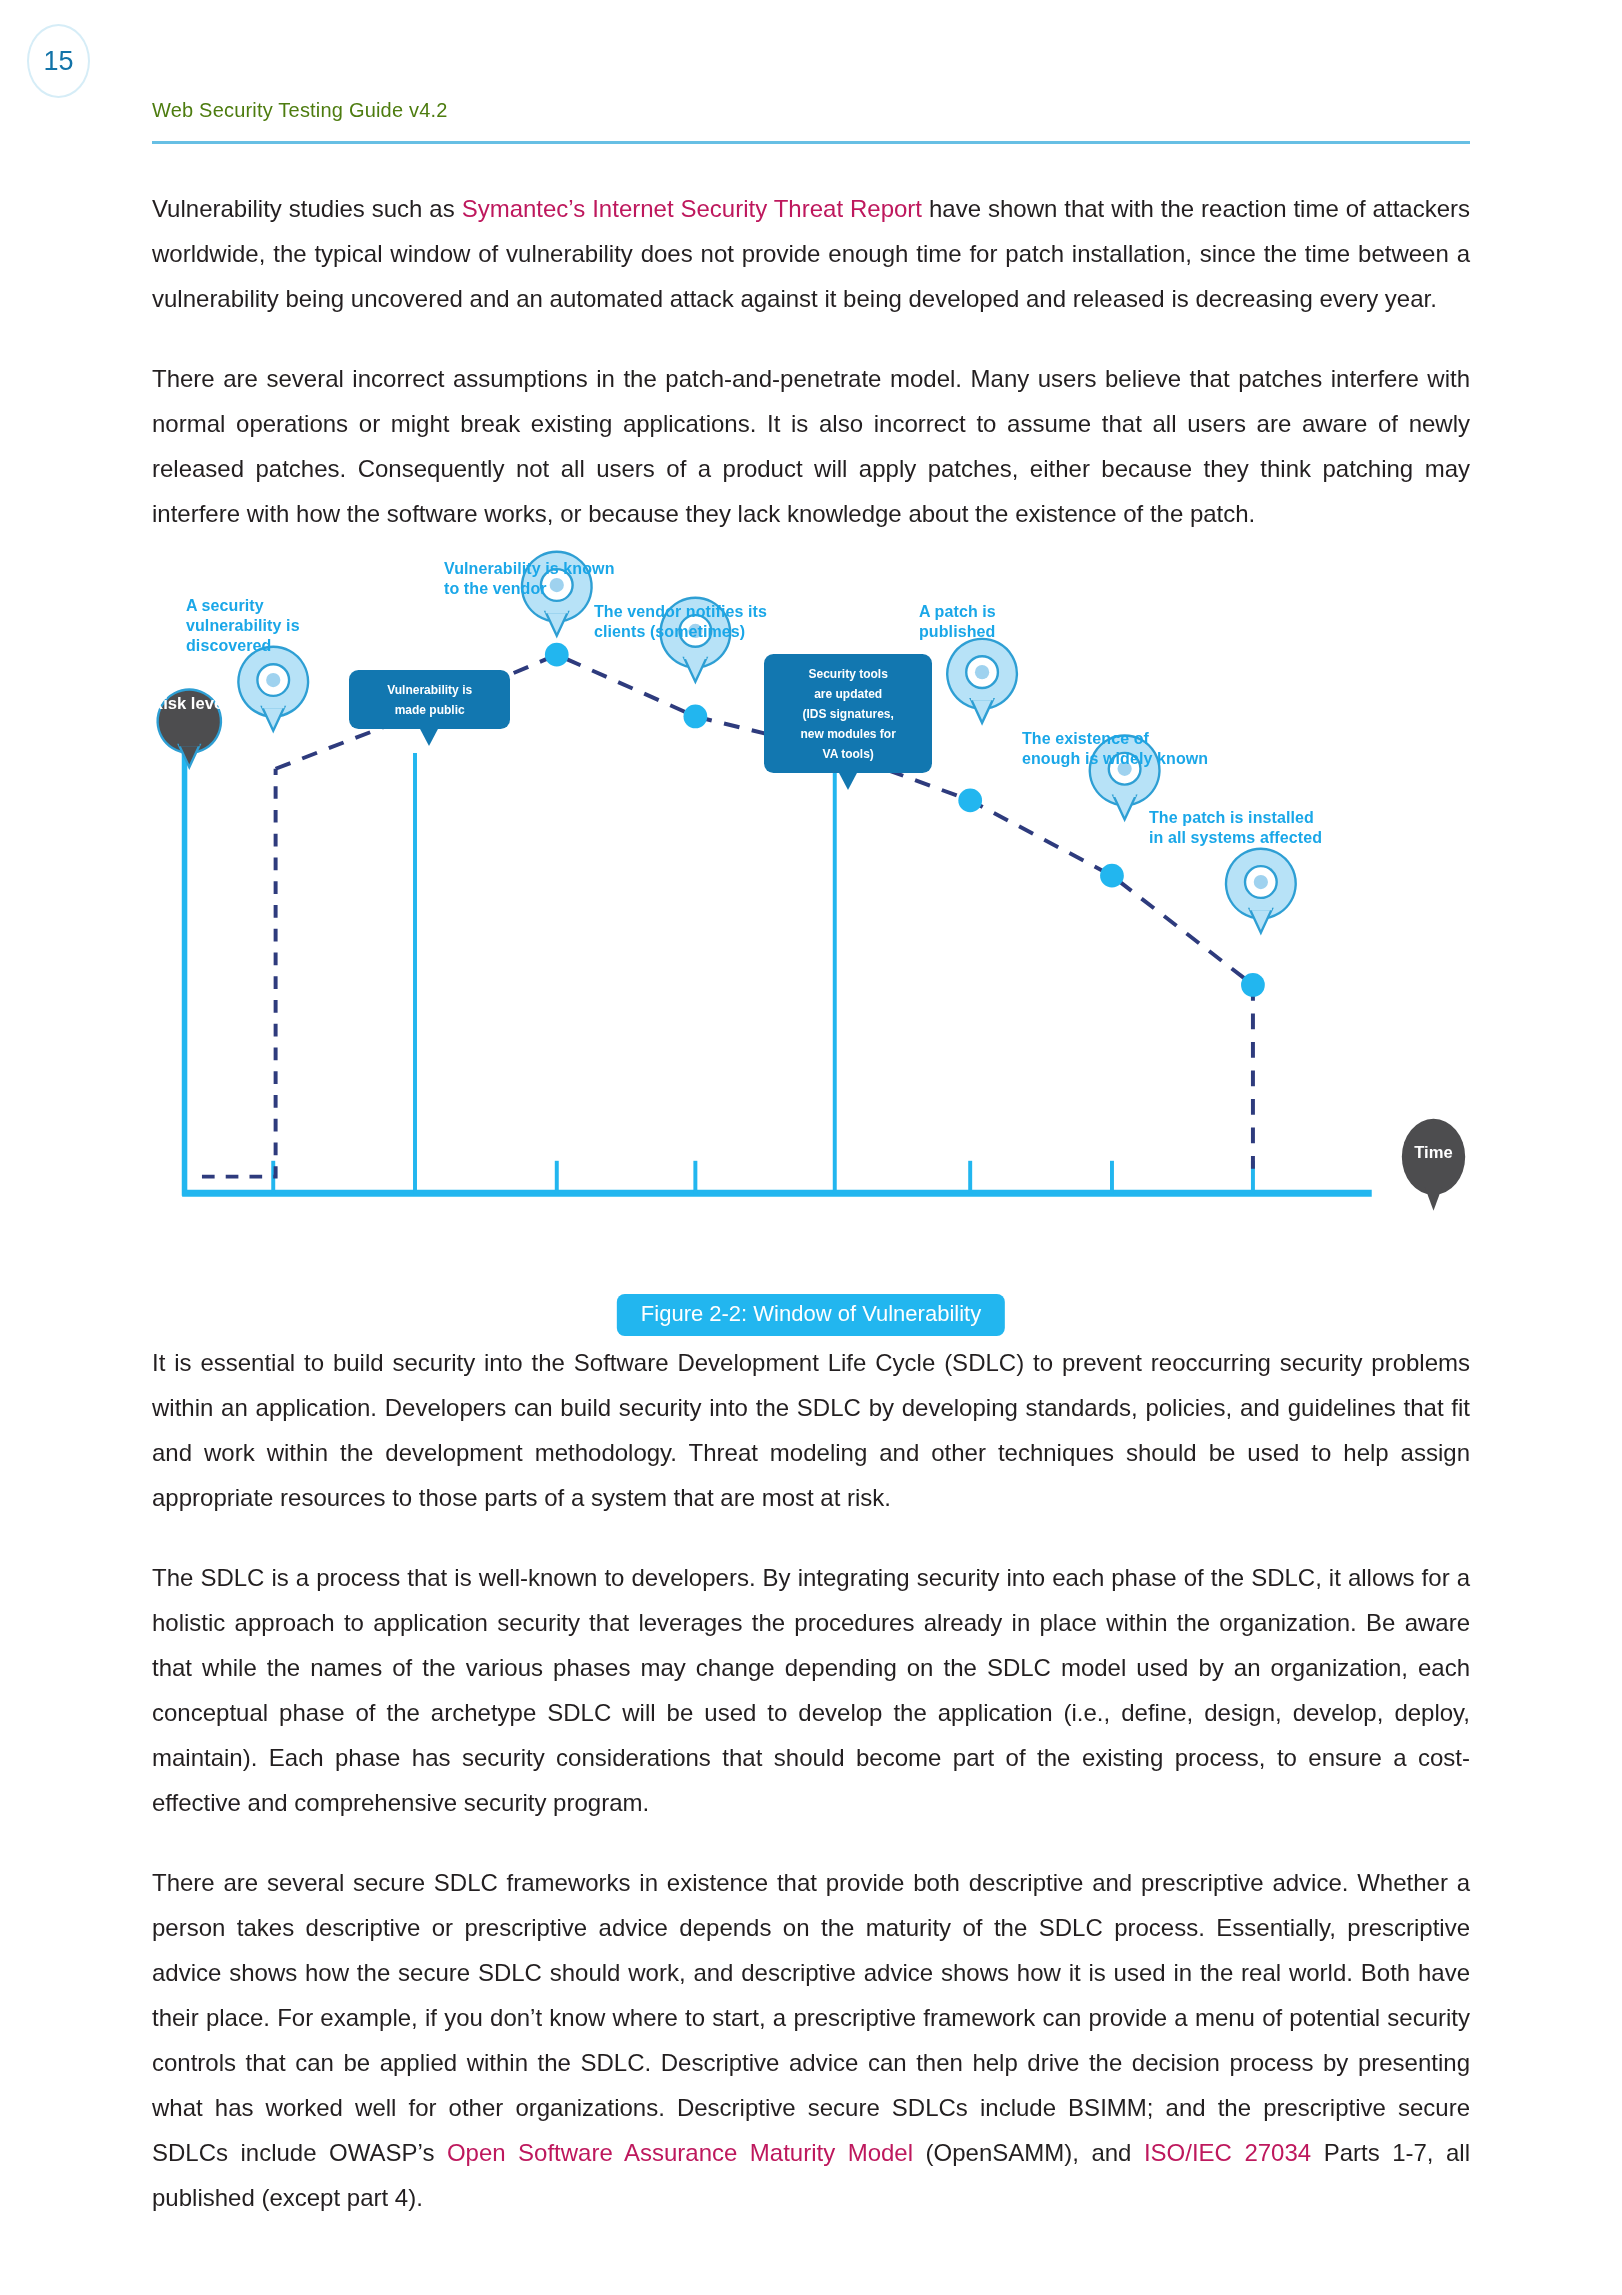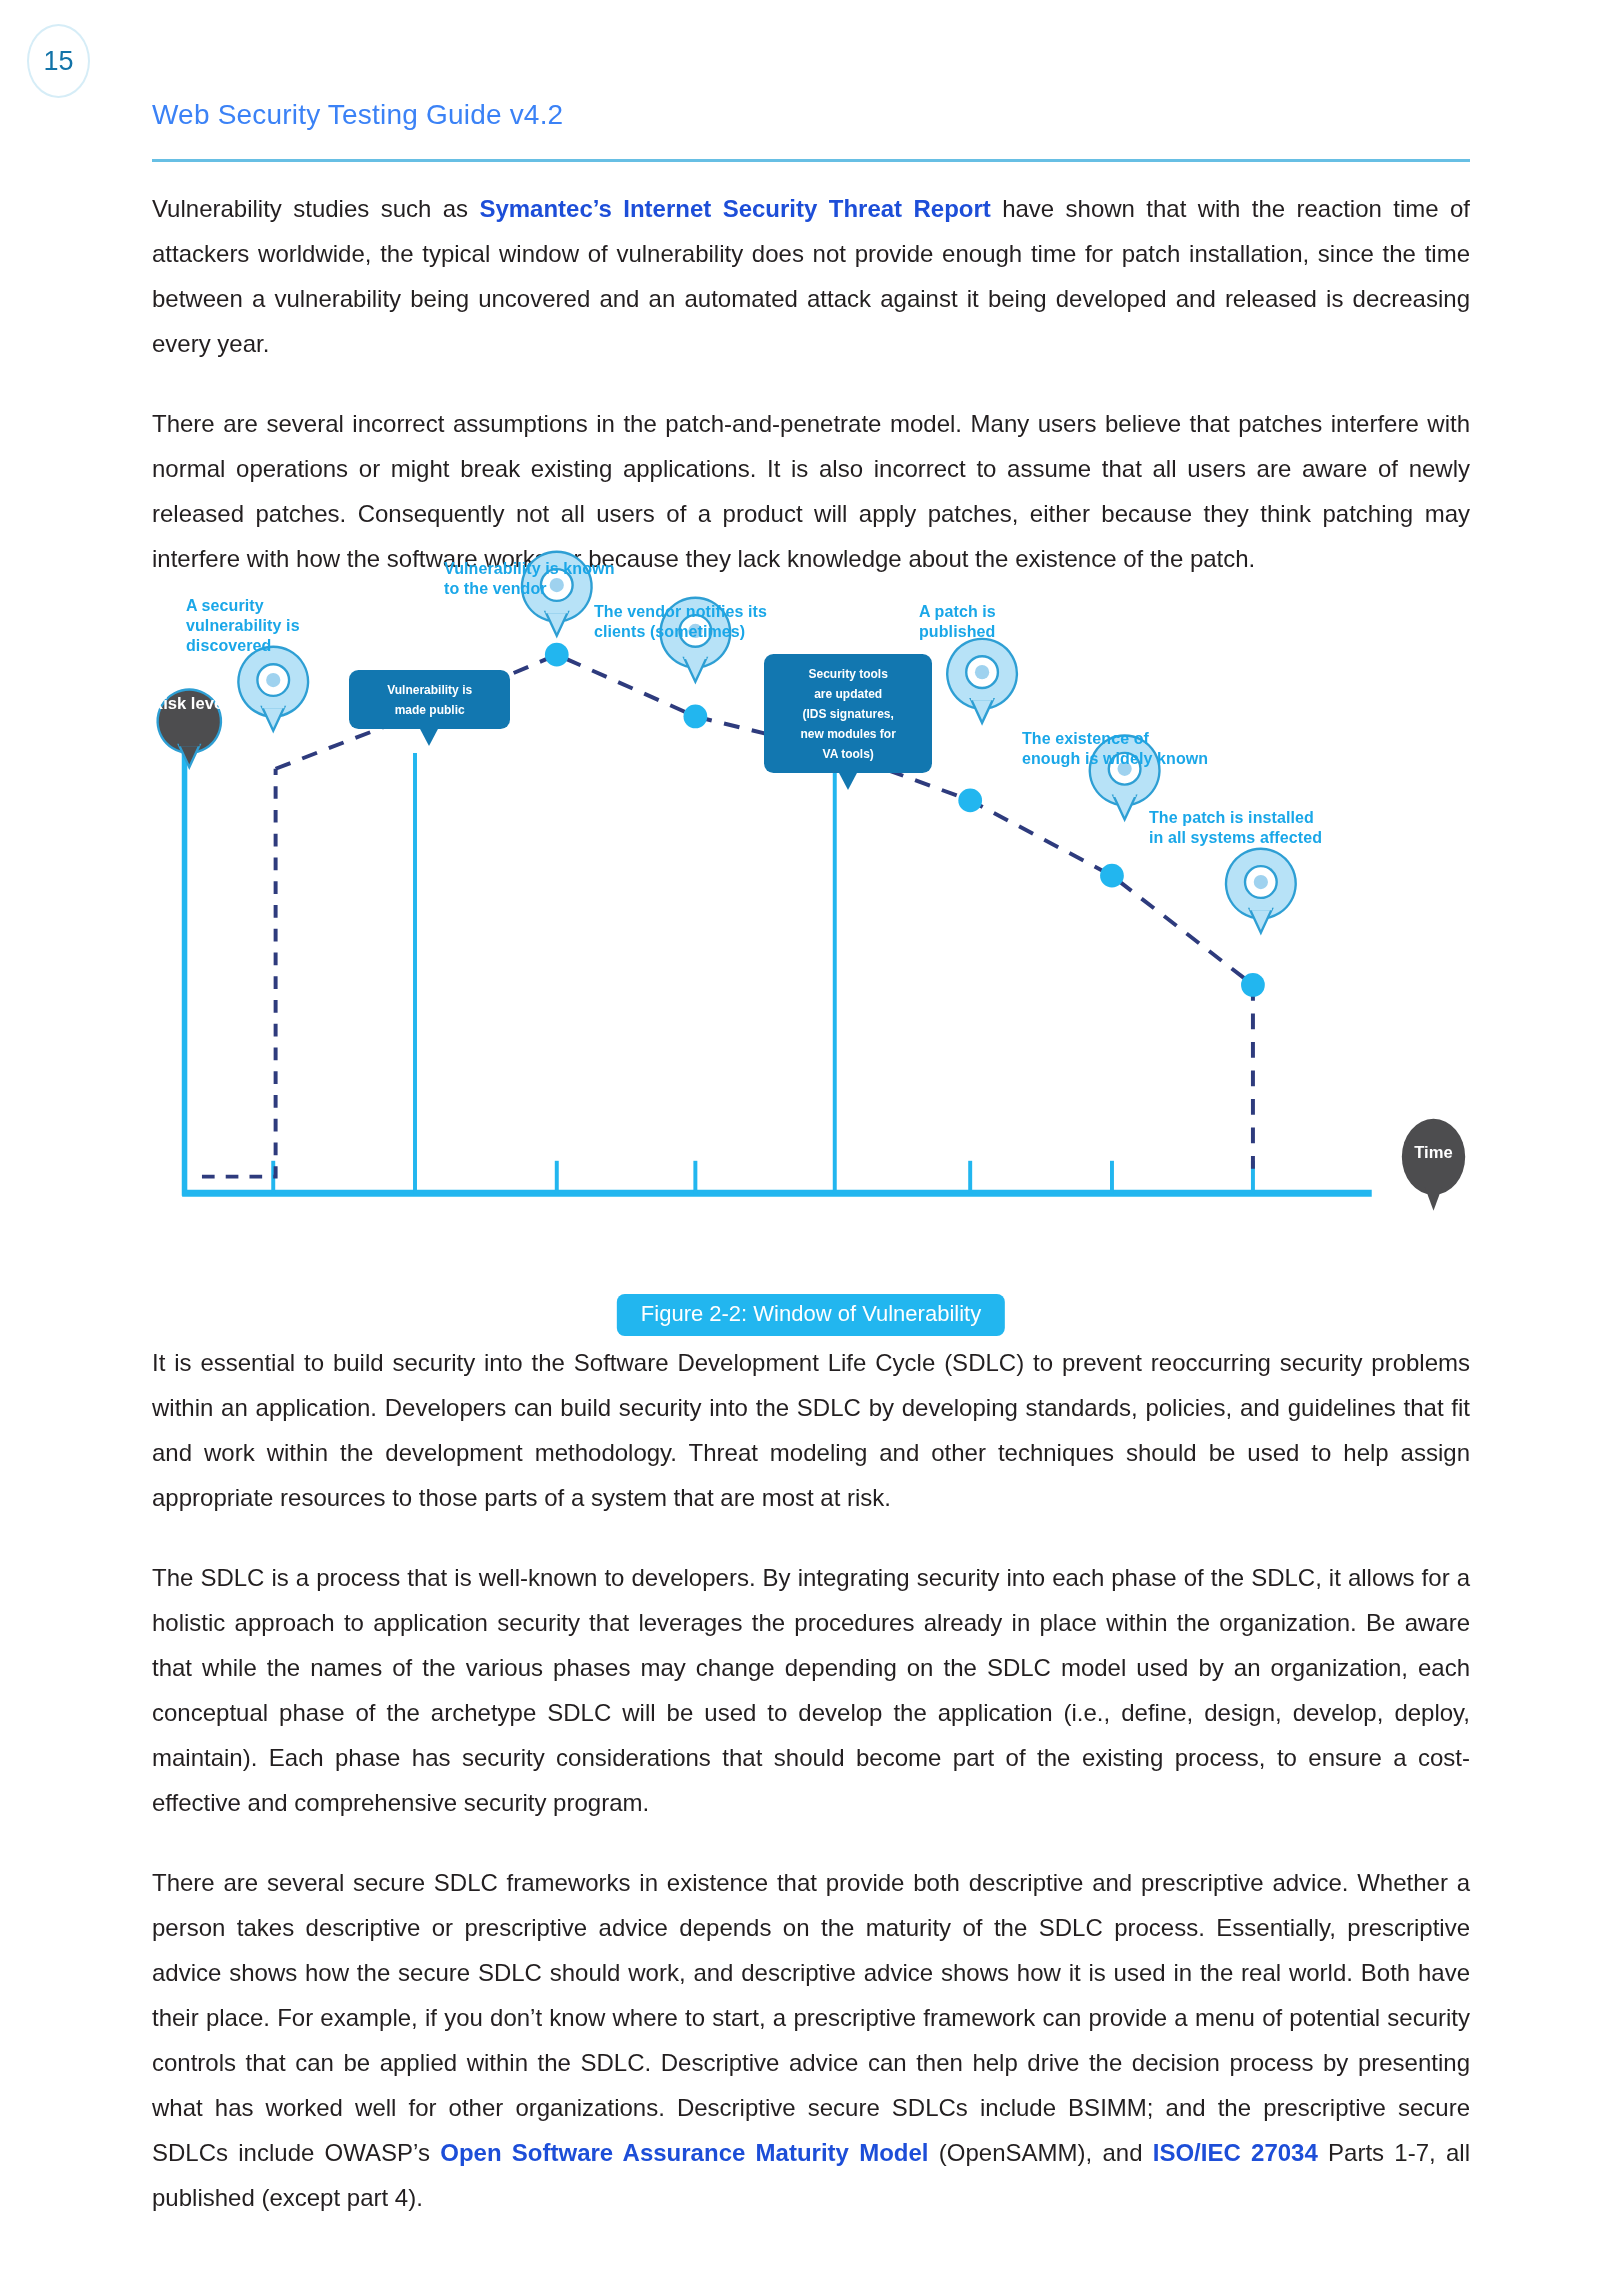--- a/index.html
+++ b/index.html
@@ -20,36 +20,36 @@
     border:2.4px solid #d6edf7;border-radius:50%;
     display:flex;align-items:center;justify-content:center;
     font-size:27px;color:#1273a8;font-family:"Liberation Sans",sans-serif;
   }
 
   
   .doc-header{
     position:absolute;left:152px;top:99px;width:1318px;
   }
   .doc-header .title{
-    font-size:28px;color:#3b82f6;letter-spacing:0.2px;
-    padding-bottom:28px;
+    font-size:20px;color:#4d7c0f;letter-spacing:0.2px;
+    padding-bottom:19px;
   }
   .doc-header .rule{
     height:3.2px;background:#67bfe4;width:100%;
   }
 
   
   .content{position:absolute;left:152px;top:186px;width:1318px;}
   p.body{
     font-size:24px;line-height:45px;
     text-align:justify;text-justify:inter-word;
     margin:0 0 35px 0;color:#231f20;
   }
   p.body:last-child{margin-bottom:0;}
-  a.link{color:#1d4ed8;text-decoration:none;font-weight:bold;}
+  a.link{color:#be185d;text-decoration:none;}
   h2.sec{
     font-size:32px;color:#1a7cb8;font-weight:normal;
     margin:0 0 17.4px 0;letter-spacing:0.2px;
   }
 
   
   .figure{position:absolute;left:0px;top:539px;width:1622px;height:808px;}
   .figure svg{display:block;}
   .fig-caption{
     position:absolute;left:50%;transform:translateX(-50%);

